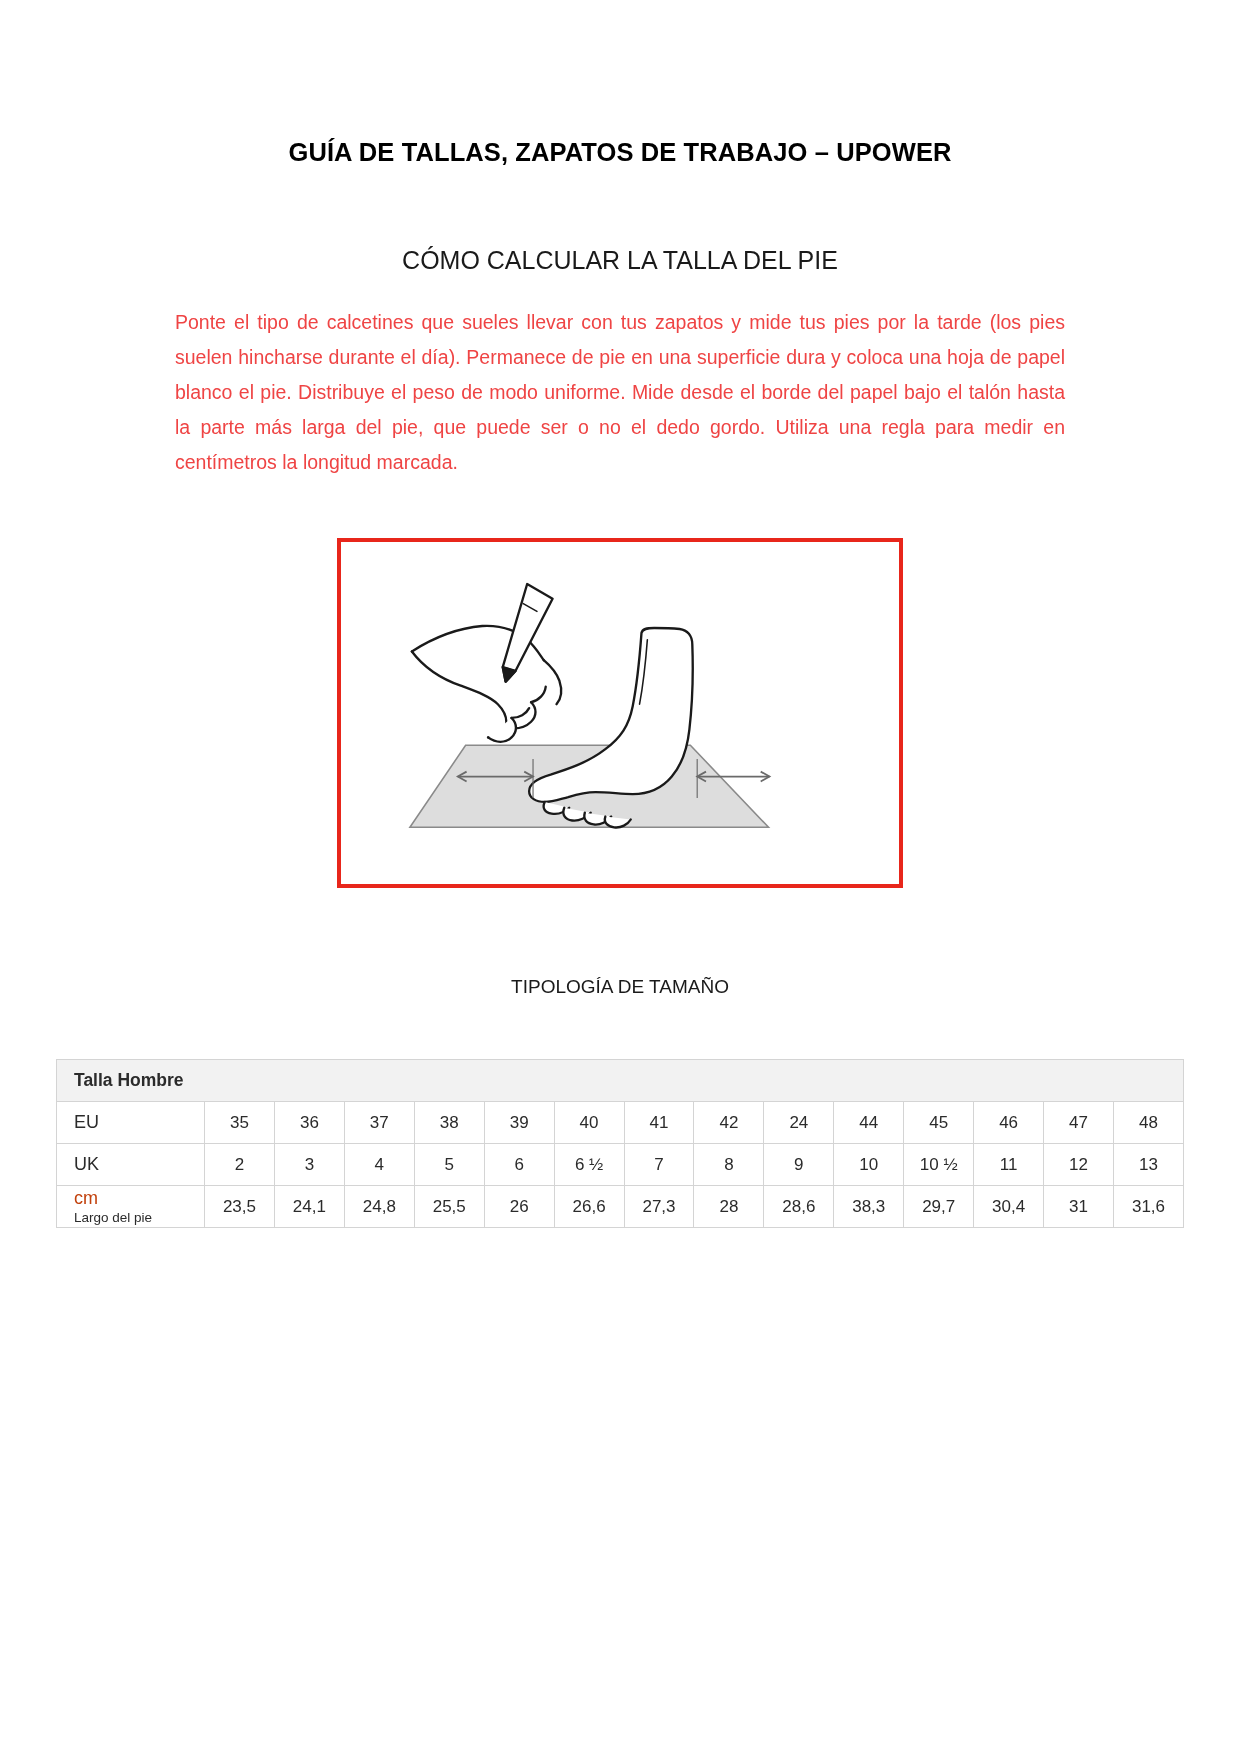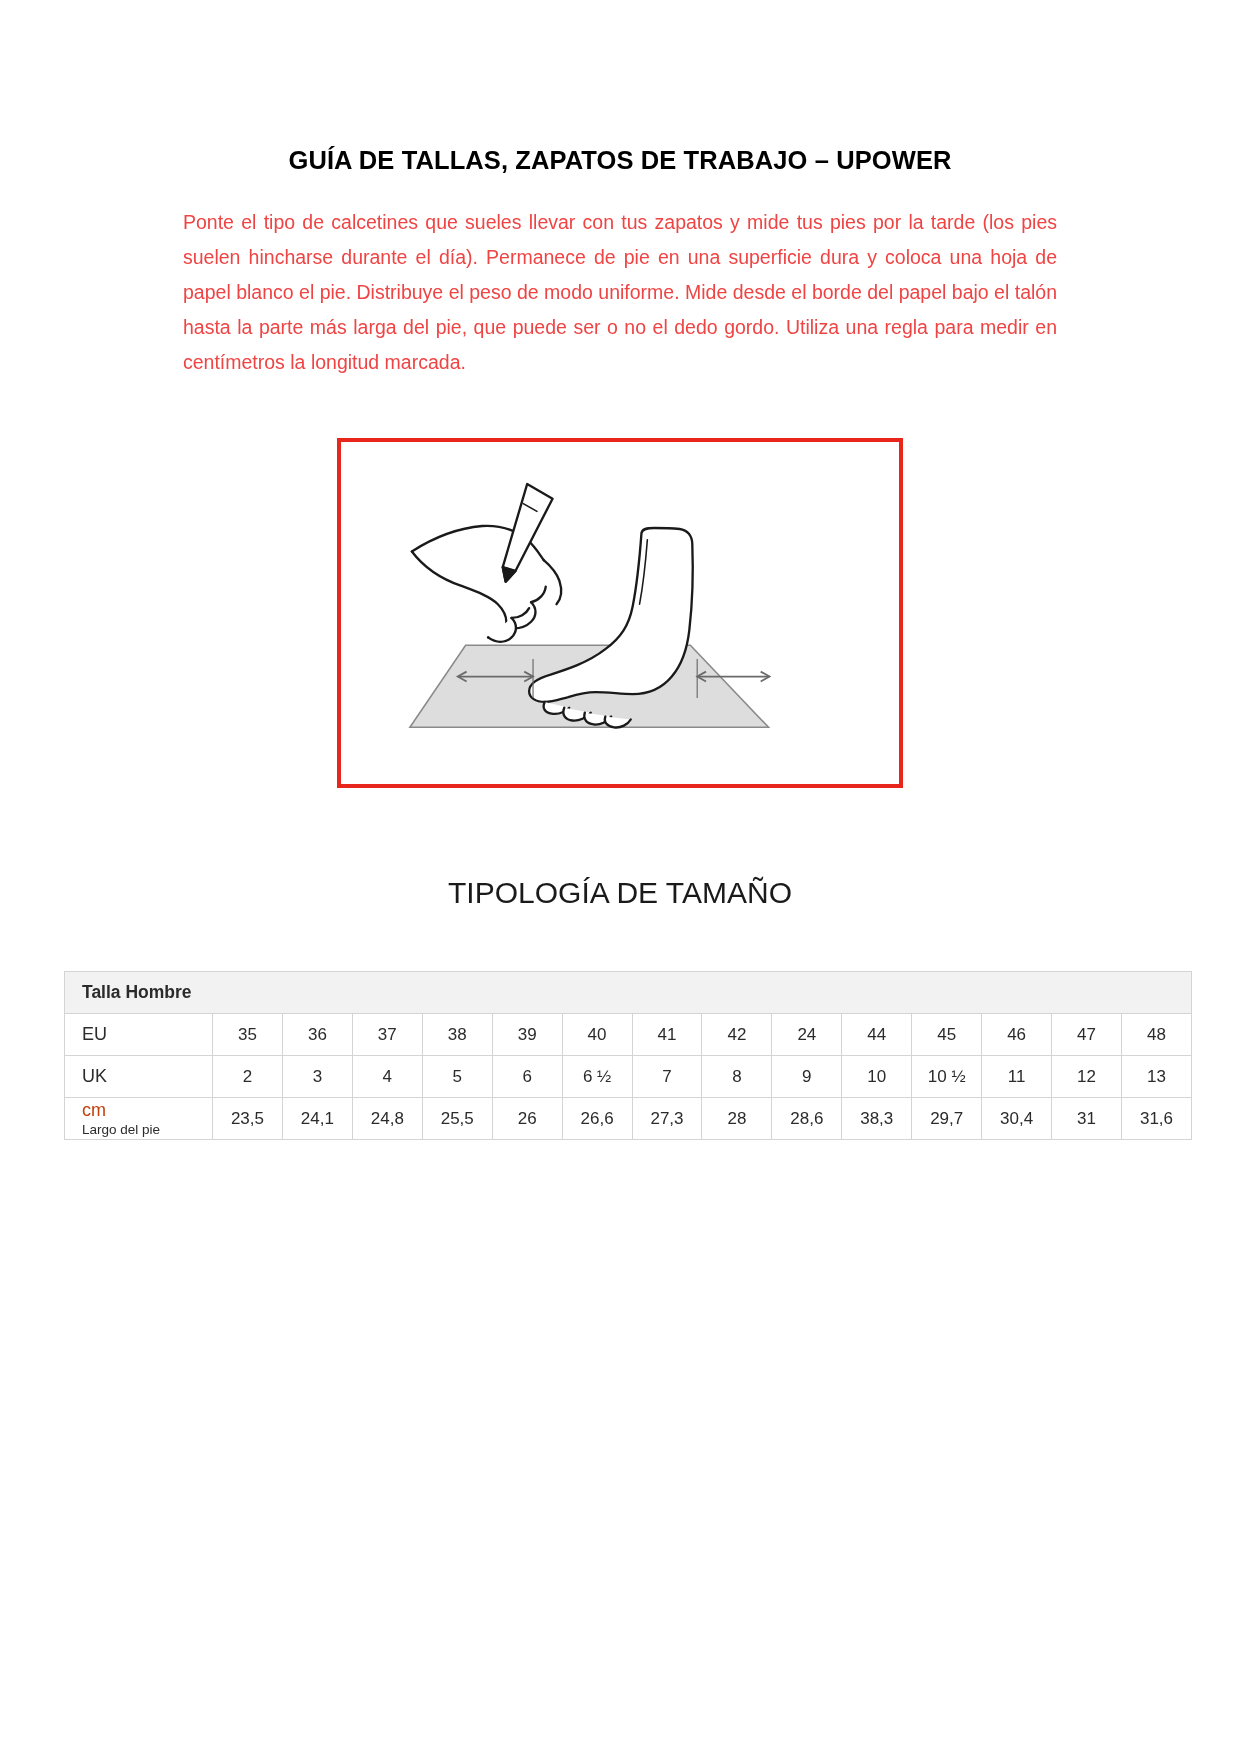--- a/index.html
+++ b/index.html
@@ -12,21 +12,21 @@
     height: 1754px;
     font-family: "Liberation Sans", sans-serif;
     color: #1a1a1a;
     position: relative;
     overflow: hidden;
   }
   .page {
     width: 1240px;
     height: 1620px;
     box-sizing: border-box;
-    padding: 8px;
+    padding: 0;
     position: relative;
   }
 
   
   .doc-title {
     text-align: center;
     font-size: 25.5px;
     font-weight: bold;
     letter-spacing: 0.1px;
     margin: 0;
@@ -70,21 +70,21 @@
   }
   .figure-box svg {
     display: block;
     width: 100%;
     height: 100%;
   }
 
   
   .section-heading-2 {
     text-align: center;
-    font-size: 30px;
+    font-size: 19px;
     font-weight: 400;
     color: #1a1a1a;
     margin: 0;
     padding-top: 88px;
   }
 
   
   .table-wrap {
     margin: 61px 56px 0 56px;
     border-radius: 14px;
@@ -138,20 +138,21 @@
     color: #2b2b2b;
   }
 </style>
 </head>
 <body>
 
 <div class="page">
 
   <h1 class="doc-title">GUÍA DE TALLAS, ZAPATOS DE TRABAJO – UPOWER</h1>
 
+  <h2 class="section-heading">CÓMO CALCULAR LA TALLA DEL PIE</h2>
 
   <p class="intro-paragraph">Ponte el tipo de calcetines que sueles llevar con tus zapatos y mide tus pies por la tarde (los pies suelen hincharse durante el día). Permanece de pie en una superficie dura y coloca una hoja de papel blanco el pie. Distribuye el peso de modo uniforme. Mide desde el borde del papel bajo el talón hasta la parte más larga del pie, que puede ser o no el dedo gordo. Utiliza una regla para medir en centímetros la longitud marcada.</p>
 
   <div class="figure-wrap">
     <div class="figure-box">
       <svg viewBox="0 0 566 350" xmlns="http://www.w3.org/2000/svg">
 
         <polygon points="125,208 355,208 435,292 68,292" fill="#dddddd" stroke="#8a8a8a" stroke-width="1.6"></polygon>
 
         <g fill="#ffffff" stroke="#1a1a1a" stroke-width="2.4" stroke-linecap="round" stroke-linejoin="round">

